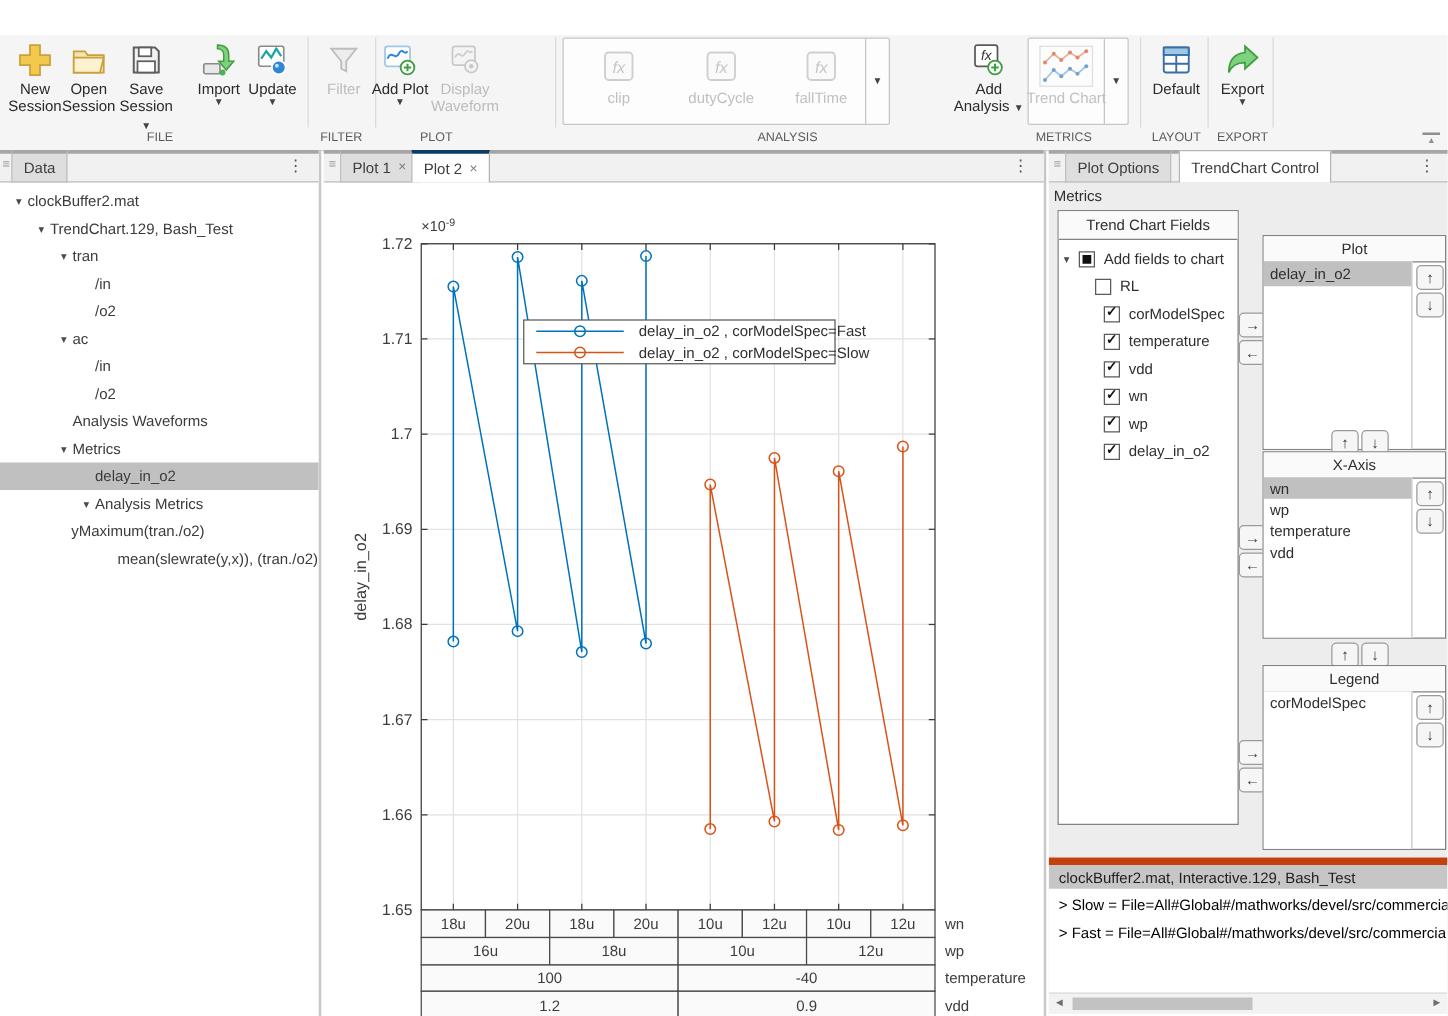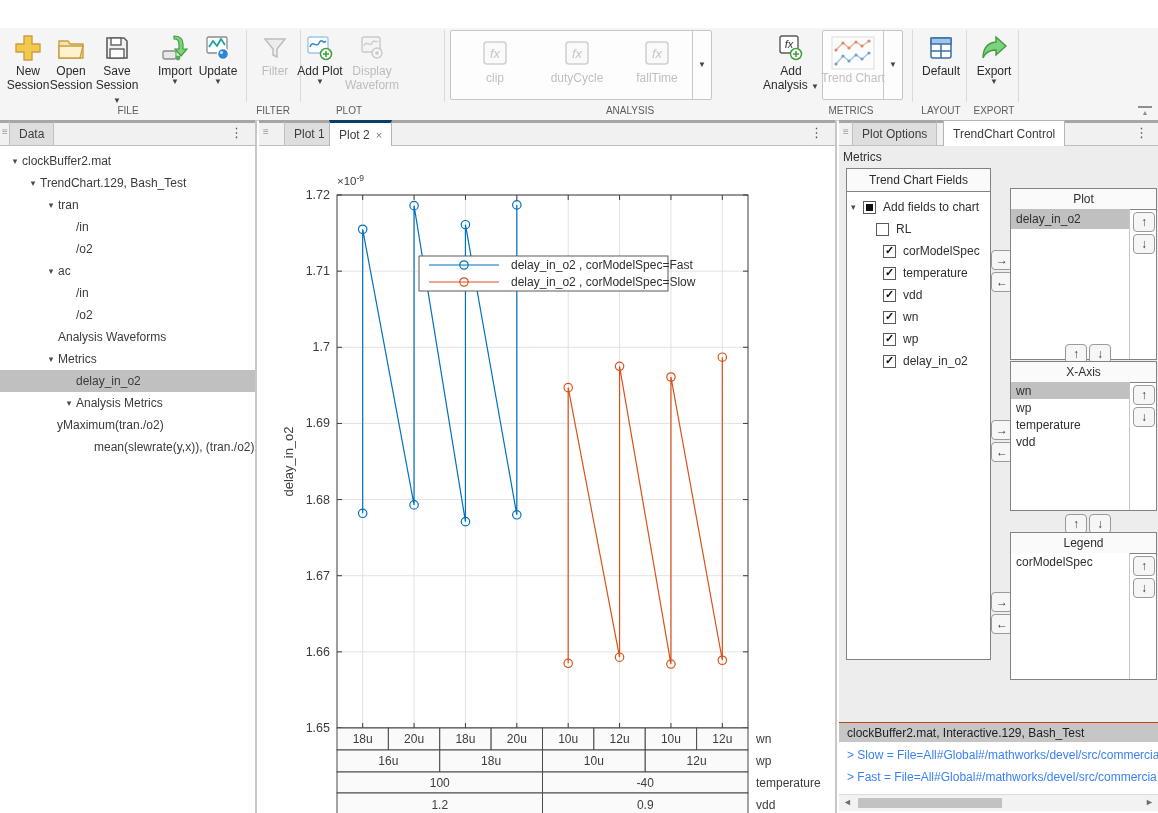--- a/index.html
+++ b/index.html
@@ -73,21 +73,21 @@
   .sqbtn{position:absolute;width:22px;height:20px;border:1px solid #9a9a9a;border-radius:4px;
          background:#f6f6f6;display:flex;align-items:center;justify-content:center;
          font-size:12px;color:#3a3a3a;box-sizing:border-box;}
   .chk-row{height:22px;display:flex;align-items:center;font-size:12px;color:#2f2f2f;}
   .cb{width:13px;height:13px;border:1px solid #5a5a5a;background:#fff;margin-right:7px;flex:0 0 13px;
       display:flex;align-items:center;justify-content:center;box-sizing:border-box;}
   .cb .tick{font-size:11px;line-height:11px;color:#111;font-weight:bold;margin-top:-2px;}
   .cb .sq{width:7px;height:7px;background:#111;}
   #info-header{position:absolute;left:0;right:0;top:0;height:19px;background:#c6c6c6;
                display:flex;align-items:center;padding-left:8px;font-size:12px;color:#1e1e1e;box-sizing:border-box;}
-  .info-line{position:absolute;left:8px;right:0;height:18px;font-size:12px;color:#3b82f6;
+  .info-line{position:absolute;left:8px;right:0;height:18px;font-size:12px;color:#000000;
              white-space:nowrap;overflow:hidden;}
   #info-scroll{position:absolute;left:0;right:0;bottom:2px;height:16px;background:#f2f2f2;
                border-top:1px solid #dcdcdc;}
   #info-thumb{position:absolute;left:19px;top:3px;width:144px;height:10px;background:#c2c2c2;}
   .scroll-arrow{position:absolute;top:2px;font-size:9px;color:#6f6f6f;}
 
   svg text{font-family:"Liberation Sans",sans-serif;}
 </style>
 </head>
 <body>
@@ -358,21 +358,21 @@
             <span>mean(slewrate(y,x)), (tran./o2)</span>
           </div>
         </div>
     </div>
   </div>
 
   <div class="panel" id="center-panel">
     <div class="tabbar">
       <div class="strip"></div>
       <span class="grip" style="left:4px;">≡</span>
-      <div class="tab gray" style="left:13px;margin-left:12px;">
+      <div class="tab gray" style="left:13px;">
           <span>Plot 1</span>
           <span class="x">×</span>
         </div>
       <div class="tab active" style="left:70px;border-top:3px solid #0d3c64;">
           <span>Plot 2</span>
           <span class="x">×</span>
         </div>
       <span class="kebab" style="right:12px;">⋮</span>
     </div>
     <div class="content">
@@ -602,21 +602,21 @@
 
       <div class="box" style="left:171px;top:386px;width:147px;height:148px;">
         <div class="box-header">Legend</div>
         <div style="position:absolute;left:0;top:20px;right:26px;bottom:0;border-right:1px solid #c6c6c6;background:#fff;" id="legend-list">
             <div class="lb-item">corModelSpec</div>
           </div>
         <div class="sqbtn" style="right:1px;top:23px;">↑</div>
         <div class="sqbtn" style="right:1px;top:45px;">↓</div>
       </div>
 
-      <div style="position:absolute;left:0;top:540px;right:0;bottom:0;background:#fff;border-top:1px solid #c2410c;margin-top:36px;">
+      <div style="position:absolute;left:0;top:540px;right:0;bottom:0;background:#fff;border-top:6px solid #c2410c;">
         <div id="info-header">clockBuffer2.mat, Interactive.129, Bash_Test</div>
         <div class="info-line" style="top:25px;">&gt; Slow = File=All#Global#/mathworks/devel/src/commercia</div>
         <div class="info-line" style="top:47px;">&gt; Fast = File=All#Global#/mathworks/devel/src/commercia</div>
         <div id="info-scroll">
           <span class="scroll-arrow" style="left:4px;">◄</span>
           <div id="info-thumb"></div>
           <span class="scroll-arrow" style="right:4px;">►</span>
         </div>
       </div>
     </div>

